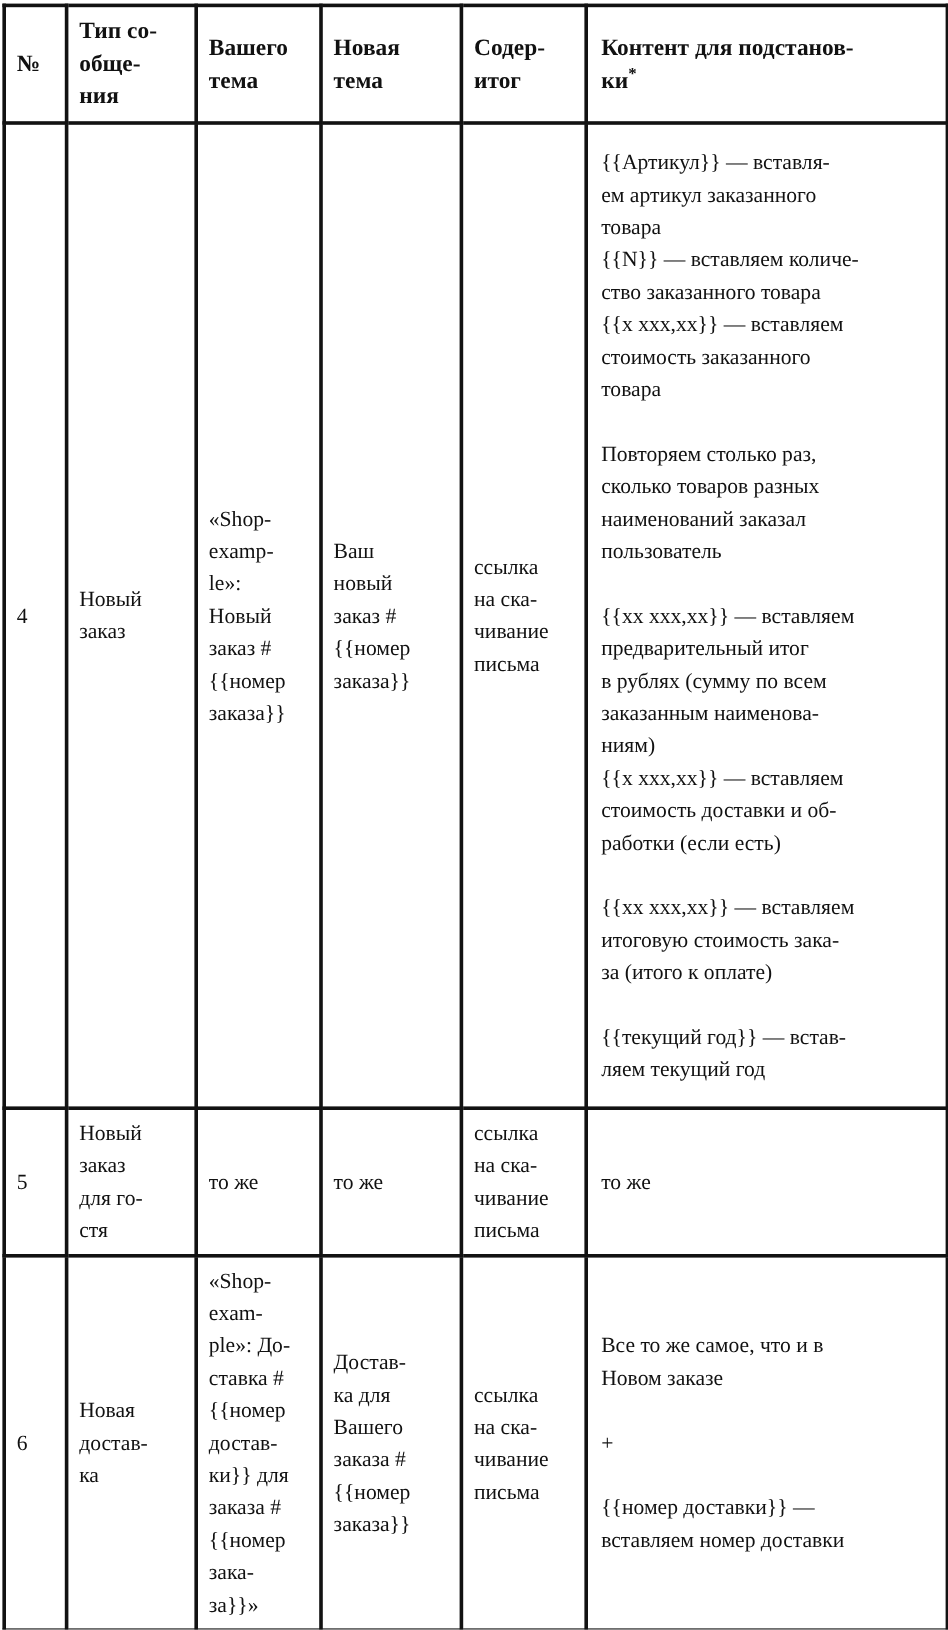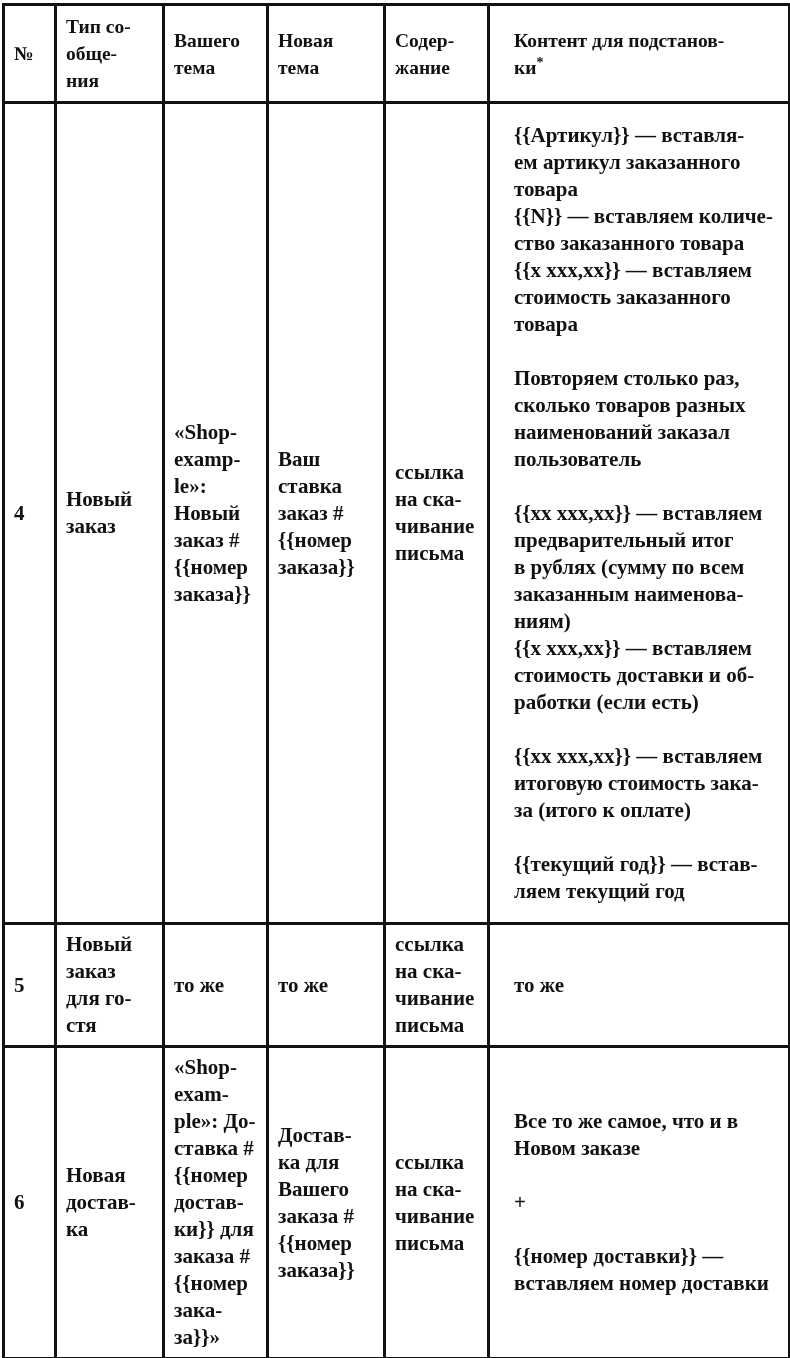--- a/index.html
+++ b/index.html
@@ -40,45 +40,44 @@
   
   col.c-num   { width: 52px; }
   col.c-type  { width: 108px; }
   col.c-old   { width: 104px; }
   col.c-new   { width: 117px; }
   col.c-body  { width: 104px; }
   col.c-cont  { width: 301px; }
 
   .cellpad {
     padding: 6px 7px 6px 9px;
-    font-size: 21px;
+    font-size: 18px;
     line-height: 27px;
     white-space: pre-line;
-    font-weight: bold;
   }
 
   
   thead td .cellpad {
     font-weight: bold;
     font-size: 19.5px;
     line-height: 27px;
     padding-top: 7px;
     padding-bottom: 7px;
   }
   thead td {
     vertical-align: top;
   }
 
   .num-cell .cellpad {
     text-align: left;
     padding-left: 9px;
   }
 
   .content-cell .cellpad {
-    padding-left: 24px;
+    padding-left: 11px;
     padding-right: 10px;
   }
 
   .sup-star {
     font-size: 14px;
     vertical-align: super;
     line-height: 0;
   }
 
   
@@ -115,21 +114,21 @@
         <td>
           <div class="cellpad">Вашего
 тема</div>
         </td>
         <td>
           <div class="cellpad">Новая
 тема</div>
         </td>
         <td>
           <div class="cellpad">Содер-
-жание</div>
+итог</div>
         </td>
         <td class="content-cell">
           <div class="cellpad"><span>Контент для подстанов-
 ки</span><span class="sup-star">*</span></div>
         </td>
       </tr>
     </thead>
 
     <tbody>
 
@@ -145,21 +144,21 @@
           <div class="cellpad">«Shop-
 examp-
 le»:
 Новый
 заказ #
 {{номер
 заказа}}</div>
         </td>
         <td>
           <div class="cellpad">Ваш
-ставка
+новый
 заказ #
 {{номер
 заказа}}</div>
         </td>
         <td>
           <div class="cellpad">ссылка
 на ска-
 чивание
 письма</div>
         </td>

